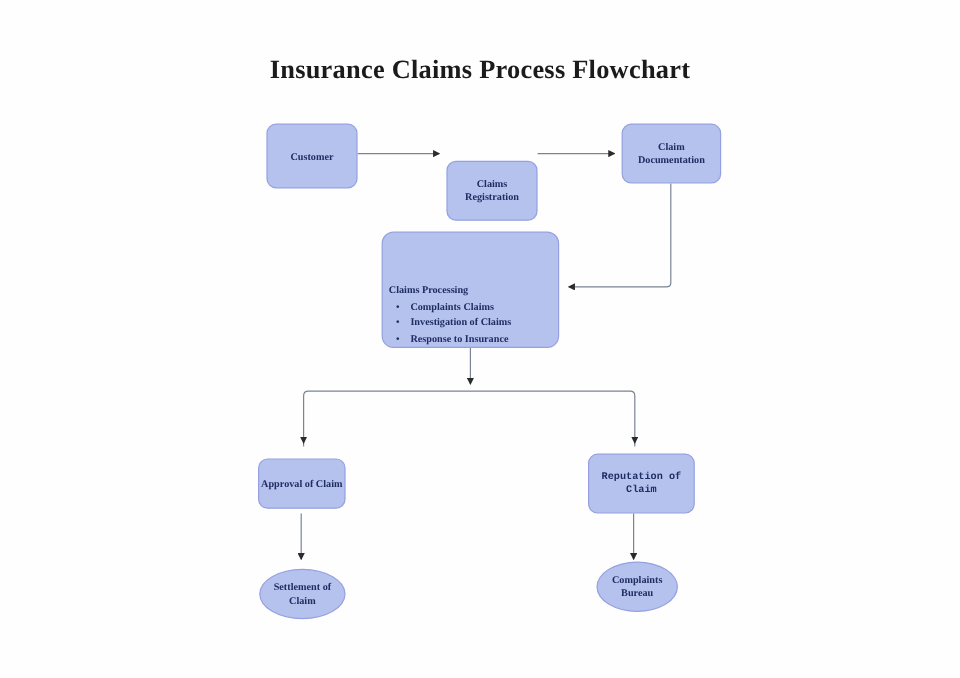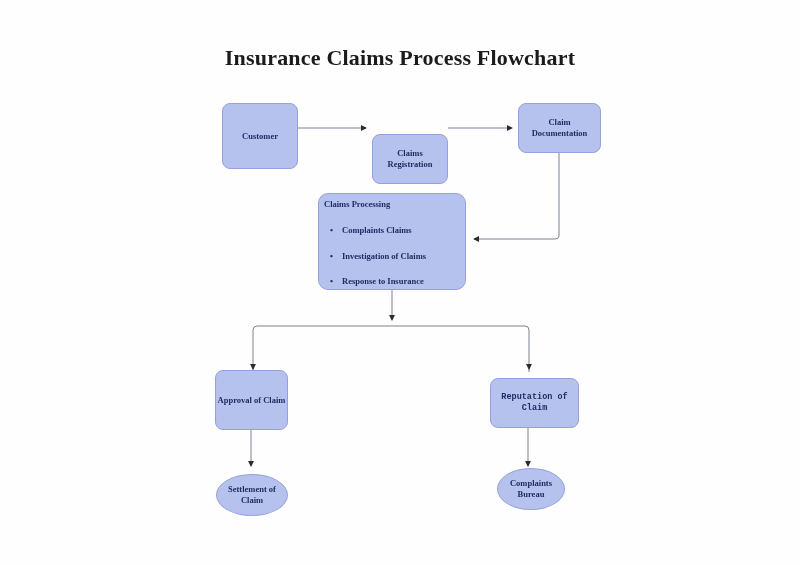--- a/index.html
+++ b/index.html
@@ -42,21 +42,21 @@
     font-weight: bold;
     line-height: 11px;
   }
   .rect { border-radius: 8px; }
   .ellipse { border-radius: 50%; }
   .node-label { white-space: pre-line; }
   .processing {
     border-radius: 10px;
     flex-direction: column;
     align-items: flex-start;
-    justify-content: space-between;
+    justify-content: flex-end;
     text-align: left;
     padding: 4px 16px 0 4px;
     line-height: 13.5px;
   }
   .proc-heading { padding-left: 1px; }
   .bullet-row { display: flex; }
   .bullet-marker {
     width: 12px;
     padding-left: 7px;
     flex: 0 0 auto;
@@ -81,21 +81,21 @@
       <path d="M559 153 V236 Q559 239 555 239 H474" marker-end="url(#arrow)"></path>
       <path d="M392 290 V320" marker-end="url(#arrow)"></path>
       <path d="M253 372 V330 Q253 326 257 326 H525 Q529 326 529 330 V372"></path>
       <path d="M253 364 V369" marker-end="url(#arrow)"></path>
       <path d="M529 364 V369" marker-end="url(#arrow)"></path>
       <path d="M251 428 V466" marker-end="url(#arrow)"></path>
       <path d="M528 428 V466" marker-end="url(#arrow)"></path>
     </g>
   </svg>
 
-  <div class="node rect" style="left:222px; top:103px; width:76px; height:66px;">
+  <div class="node rect" style="left:222px; top:103px; width:76px; height:54px;">
     <span class="node-label">Customer</span>
   </div>
 
   <div class="node rect" style="left:372px; top:103px; width:76px; height:50px;margin-top:31px;">
     <span class="node-label">Claims
 Registration</span>
   </div>
 
   <div class="node rect" style="left:518px; top:103px; width:83px; height:50px;">
     <span class="node-label">Claim
@@ -111,21 +111,21 @@
     <div class="bullet-row">
       <span class="bullet-marker">•</span>
       <span>Investigation of Claims</span>
     </div>
     <div class="bullet-row">
       <span class="bullet-marker">•</span>
       <span>Response to Insurance</span>
     </div>
   </div>
 
-  <div class="node rect" style="left:215px; top:370px; width:73px; height:60px;">
+  <div class="node rect" style="left:215px; top:382px; width:73px; height:42px;">
     <span class="node-label">Approval of Claim</span>
   </div>
 
   <div class="node rect" style="left:490px; top:378px; width:89px; height:50px;font-family:Liberation Mono, monospace;">
     <span class="node-label">Reputation of
 Claim</span>
   </div>
 
   <div class="node ellipse" style="left:216px; top:474px; width:72px; height:42px;">
     <span class="node-label">Settlement of

